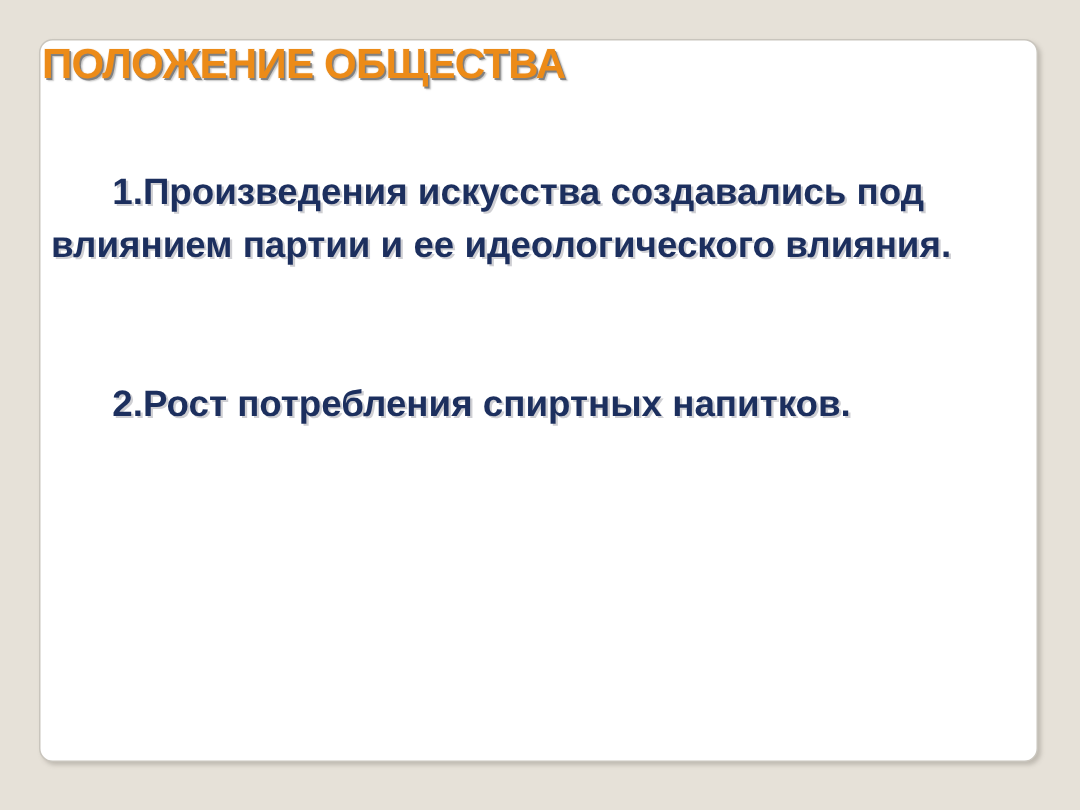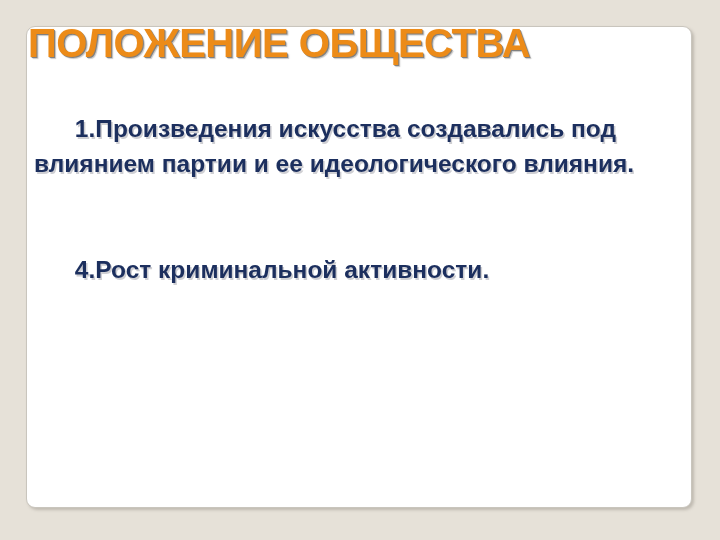--- a/index.html
+++ b/index.html
@@ -38,21 +38,21 @@
   }
 
   
   #slide-title {
     position: absolute;
     left: 28px;
     top: 21px;
     width: 664px;
     height: 46px;
     z-index: 5;
-    font-size: 40px;
+    font-size: 28px;
     line-height: 44px;
     font-weight: bold;
     letter-spacing: -0.5px;
     color: #ec8b18;
     white-space: nowrap;
     -webkit-text-stroke: 1px #fdf6ee;
     paint-order: stroke fill;
     text-shadow:
        1px 1px 0 rgba(110,110,110,0.80),
        2px 2px 1px rgba(130,130,130,0.45);
@@ -100,25 +100,25 @@
   <div id="content-panel"></div>
 
   <div id="slide-title">ПОЛОЖЕНИЕ ОБЩЕСТВА</div>
 
   <ul id="body-list">
 
     <li class="list-item">
       <span class="item-number">1.</span><span class="item-text">Произведения искусства создавались под влиянием партии и ее идеологического влияния.</span>
     </li>
 
+    <li class="list-item">
+      <span class="item-number">2.</span><span class="item-text">Рост потребления спиртных напитков.</span>
+    </li>
 
 
-    <li class="list-item">
-      <span class="item-number">4.</span><span class="item-text">Рост криминальной активности.</span>
-    </li>
 
     <li class="list-item">
       
     </li>
 
   </ul>
 
 </div>
 
 </body></html>

